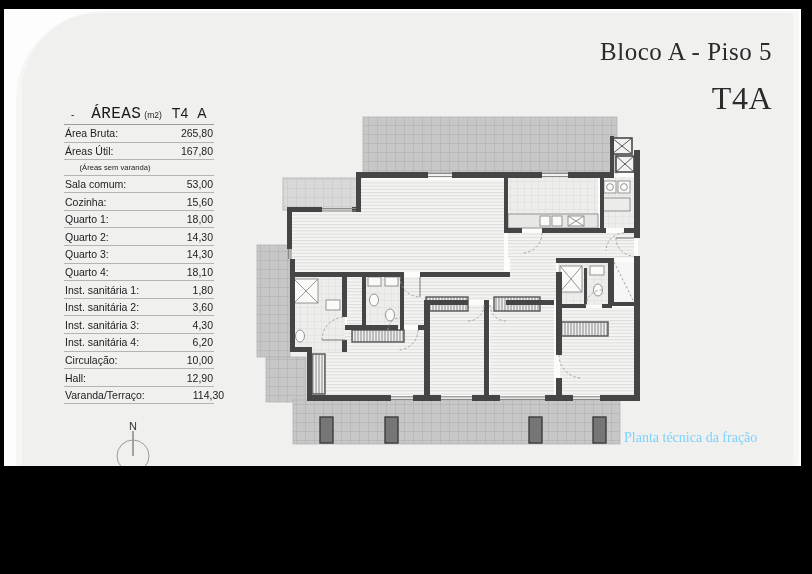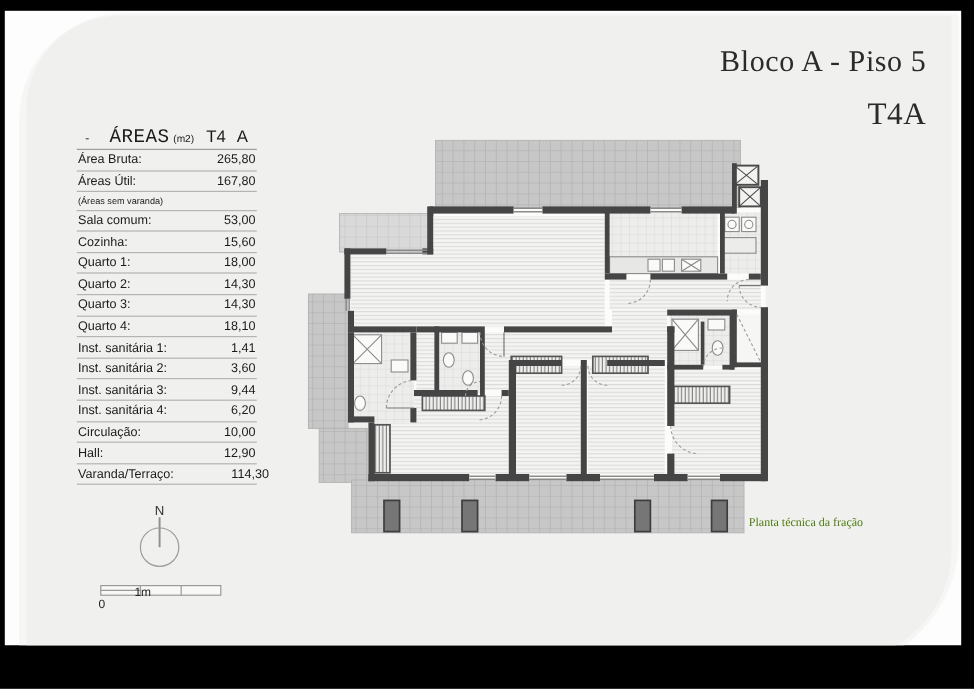--- a/index.html
+++ b/index.html
@@ -1,44 +1,44 @@
 <!DOCTYPE html>
 <html><head>
 <meta charset="utf-8">
 <style>
   html,body{margin:0;padding:0;background:#000;}
-  #stage{position:relative;width:812px;height:538px;background:#000;overflow:hidden;
+  #stage{position:relative;width:812px;height:466px;background:#000;overflow:hidden;
          font-family:"Liberation Sans",sans-serif;}
   #paper{position:absolute;left:4px;top:9px;width:797px;height:558px;background:#fdfdfd;}
   #panel-outer{position:absolute;left:16px;top:11px;width:783px;height:548px;
          background:#f6f6f5;border-radius:88px 4px 110px 4px;}
   #panel{position:absolute;left:22px;top:13px;width:771px;height:537px;
          background:#f0f0ef;border-radius:78px 3px 92px 3px;}
 
   
   .title{position:absolute;font-family:"Liberation Serif",serif;color:#2b2b2b;text-align:right;}
   #title1{top:38px;right:40px;font-size:25px;letter-spacing:0.5px;}
-  #title2{top:80px;right:40px;font-size:26px;letter-spacing:0.5px;}
+  #title2{top:80px;right:40px;font-size:32px;letter-spacing:0.5px;}
   #caption{position:absolute;left:624px;top:430px;font-family:"Liberation Serif",serif;
-           font-size:10px;color:#4d7c0f;}
+           font-size:14px;color:#7dd3fc;}
 
   
   #areas-table{position:absolute;left:64px;top:105px;width:150px;color:#1b1b1b;}
   #t-header{display:flex;align-items:baseline;border-bottom:1px solid #9d9d9d;
             padding-bottom:3px;height:16px;}
   #t-header .dash{font-size:10px;margin-left:7px;}
   #t-header .ttl{font-size:16px;margin-left:17px;letter-spacing:0.4px;font-family:Liberation Mono, monospace;}
   #t-header .unit{font-size:8.5px;margin-left:3px;text-align:center;}
   #t-header .code{font-size:14px;margin-left:10px;font-weight:500;}
   #t-header .frac{font-size:14px;margin-left:9px;font-weight:500;}
   .trow{display:flex;justify-content:space-between;align-items:center;height:16.6px;
         border-bottom:1px solid #b4b4b4;font-size:10.5px;gap:48px;}
   .trow .tlabel{padding-left:1px;white-space:nowrap;}
   .trow .tvalue{padding-right:1px;}
-  .tnote{font-size:7.6px;height:14.5px;}
+  .tnote{font-size:7.6px;height:14.5px;justify-content:center;}
   .tfoot{display:flex;align-items:center;height:16px;font-size:7.6px;white-space:nowrap;}
 
   
   #compass{position:absolute;left:108px;top:420px;width:50px;height:56px;}
   #compass .nlabel{position:absolute;left:0;top:0;width:50px;text-align:center;
                    font-size:11px;color:#333;}
   #scalebar{position:absolute;left:78px;top:485px;width:120px;height:28px;}
   #scalebar .zl{position:absolute;left:4px;top:14px;font-size:10px;color:#222;}
   #scalebar .ol{position:absolute;left:34px;top:4px;font-size:10px;color:#222;}
 
@@ -96,29 +96,29 @@
         <div class="trow">
           <span class="tlabel">Quarto 3:</span>
           <span class="tvalue">14,30</span>
         </div>
         <div class="trow">
           <span class="tlabel">Quarto 4:</span>
           <span class="tvalue">18,10</span>
         </div>
         <div class="trow">
           <span class="tlabel">Inst. sanitária 1:</span>
-          <span class="tvalue">1,41</span>
+          <span class="tvalue">1,80</span>
         </div>
         <div class="trow">
           <span class="tlabel">Inst. sanitária 2:</span>
           <span class="tvalue">3,60</span>
         </div>
         <div class="trow">
           <span class="tlabel">Inst. sanitária 3:</span>
-          <span class="tvalue">9,44</span>
+          <span class="tvalue">4,30</span>
         </div>
         <div class="trow">
           <span class="tlabel">Inst. sanitária 4:</span>
           <span class="tvalue">6,20</span>
         </div>
         <div class="trow">
           <span class="tlabel">Circulação:</span>
           <span class="tvalue">10,00</span>
         </div>
         <div class="trow">

